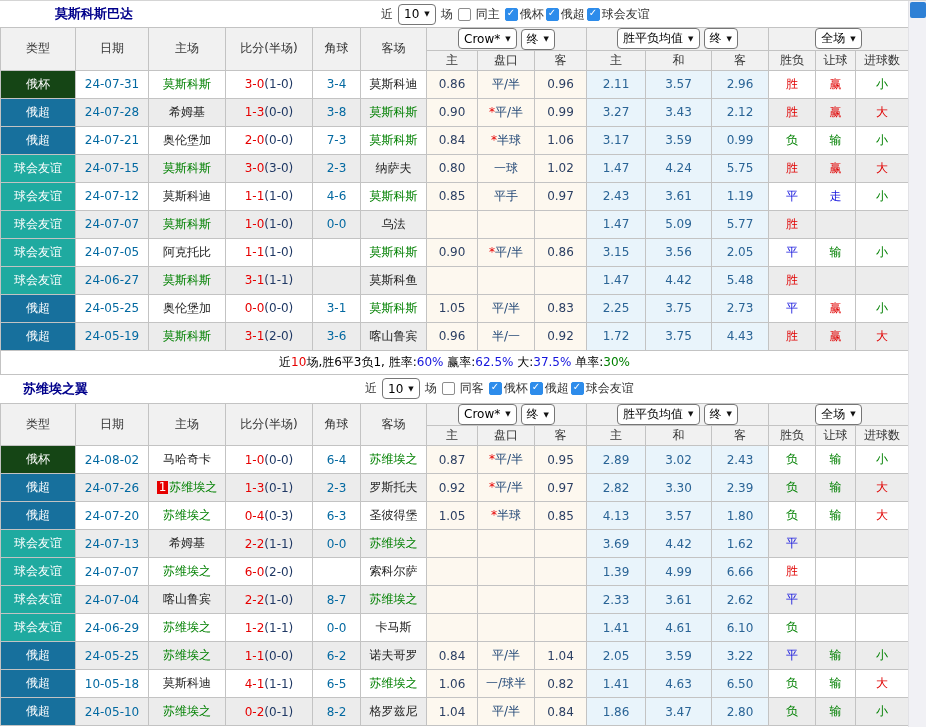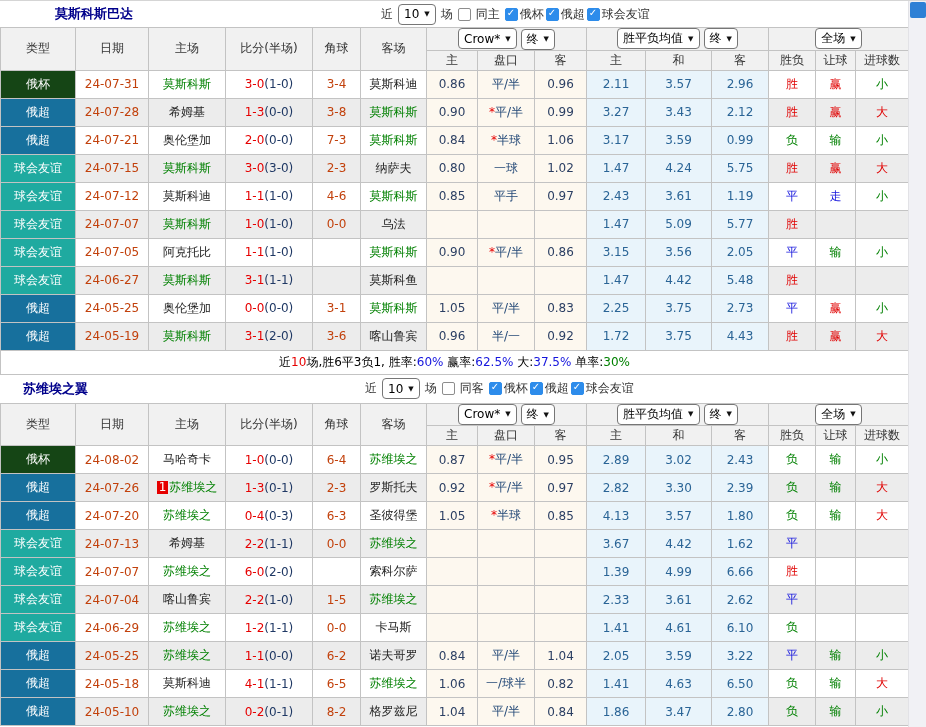--- a/index.html
+++ b/index.html
@@ -26,21 +26,21 @@
   .cb.checked::after { content:"✓"; position:absolute; left:1px; top:-2px; color:#fff; font-size:10px; font-weight:bold; }
 
   table { border-collapse:collapse; table-layout:fixed; width:908px; }
   th,td { border:1px solid #c3c3c3; text-align:center; vertical-align:middle;
     overflow:hidden; white-space:nowrap; font-weight:normal; }
   thead th, thead td { background:#f1f1f1; color:#333; }
   thead tr.ctl { height:22px; }
   thead tr.sub { height:20px; }
   tbody tr { height:28px; }
   td.c-type { color:#fff; }
-  td.c-date, td.c-corner { color:#c2410c;text-align:center; }
+  td.c-date, td.c-corner { color:#0369a1;text-align:center; }
   td.c-score .ft { color:#e60000; }
   td.c-score .ht { color:#1f3864; }
   td.c-team { color:#222; }
   td.c-team.hl { color:#008000; }
   .badge { display:inline-block; background:#e60000; color:#fff; padding:0 2px; margin-right:1px; line-height:13px; }
   td.c-odds, td.c-handicap { background:#fdf8ef; color:#2b3f63; }
   td.c-handicap { color:#254a78; }
   td.c-handicap .star { color:#e60000; }
   td.c-avg { background:#e9f4fb; color:#2a6496; }
   tr.alt td.stripe { background:#ececec; }
@@ -440,21 +440,21 @@
             <tr class="alt">
               <td class="c-type" style="background: rgb(31, 170, 160);">球会友谊</td>
               <td class="c-date stripe">24-07-13</td>
               <td class="c-team stripe"><span>希姆基</span></td>
               <td class="c-score stripe"><span class="ft">2-2</span><span class="ht">(1-1)</span></td>
               <td class="c-corner stripe">0-0</td>
               <td class="c-team stripe hl">苏维埃之</td>
               <td class="c-odds"></td>
               <td class="c-handicap"><span></span></td>
               <td class="c-odds"></td>
-              <td class="c-avg">3.67</td>
+              <td class="c-avg">3.69</td>
               <td class="c-avg">4.42</td>
               <td class="c-avg">1.62</td>
               <td class="c-res stripe" style="color: rgb(21, 21, 221);">平</td>
               <td class="c-res stripe" style="color: rgb(34, 34, 34);"></td>
               <td class="c-res stripe" style="color: rgb(34, 34, 34);"></td>
             </tr>
             <tr>
               <td class="c-type" style="background: rgb(31, 170, 160);">球会友谊</td>
               <td class="c-date stripe">24-07-07</td>
               <td class="c-team stripe hl"><span>苏维埃之</span></td>
@@ -469,21 +469,21 @@
               <td class="c-avg">6.66</td>
               <td class="c-res stripe" style="color: rgb(224, 0, 0);">胜</td>
               <td class="c-res stripe" style="color: rgb(34, 34, 34);"></td>
               <td class="c-res stripe" style="color: rgb(34, 34, 34);"></td>
             </tr>
             <tr class="alt">
               <td class="c-type" style="background: rgb(31, 170, 160);">球会友谊</td>
               <td class="c-date stripe">24-07-04</td>
               <td class="c-team stripe"><span>喀山鲁宾</span></td>
               <td class="c-score stripe"><span class="ft">2-2</span><span class="ht">(1-0)</span></td>
-              <td class="c-corner stripe">1-5</td>
+              <td class="c-corner stripe">8-7</td>
               <td class="c-team stripe hl">苏维埃之</td>
               <td class="c-odds"></td>
               <td class="c-handicap"><span></span></td>
               <td class="c-odds"></td>
               <td class="c-avg">2.33</td>
               <td class="c-avg">3.61</td>
               <td class="c-avg">2.62</td>
               <td class="c-res stripe" style="color: rgb(21, 21, 221);">平</td>
               <td class="c-res stripe" style="color: rgb(34, 34, 34);"></td>
               <td class="c-res stripe" style="color: rgb(34, 34, 34);"></td>
@@ -517,21 +517,21 @@
               <td class="c-odds">1.04</td>
               <td class="c-avg">2.05</td>
               <td class="c-avg">3.59</td>
               <td class="c-avg">3.22</td>
               <td class="c-res stripe" style="color: rgb(21, 21, 221);">平</td>
               <td class="c-res stripe" style="color: rgb(0, 128, 0);">输</td>
               <td class="c-res stripe" style="color: rgb(0, 128, 0);">小</td>
             </tr>
             <tr>
               <td class="c-type" style="background: rgb(23, 112, 157);">俄超</td>
-              <td class="c-date stripe">24-05-18</td>
+              <td class="c-date stripe">10-05-18</td>
               <td class="c-team stripe"><span>莫斯科迪</span></td>
               <td class="c-score stripe"><span class="ft">4-1</span><span class="ht">(1-1)</span></td>
               <td class="c-corner stripe">6-5</td>
               <td class="c-team stripe hl">苏维埃之</td>
               <td class="c-odds">1.06</td>
               <td class="c-handicap"><span>一/球半</span></td>
               <td class="c-odds">0.82</td>
               <td class="c-avg">1.41</td>
               <td class="c-avg">4.63</td>
               <td class="c-avg">6.50</td>

